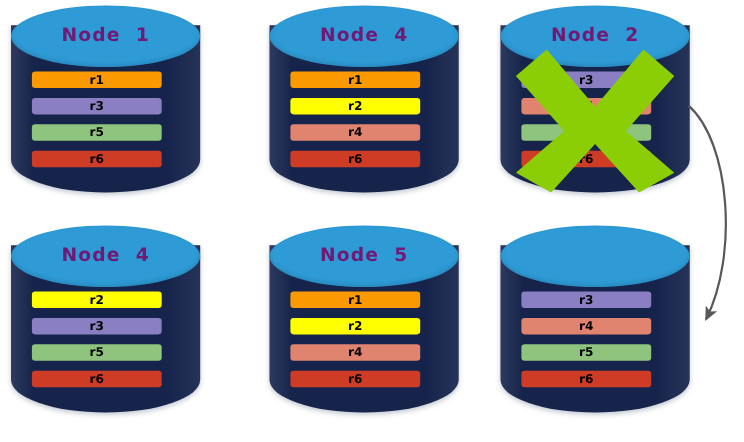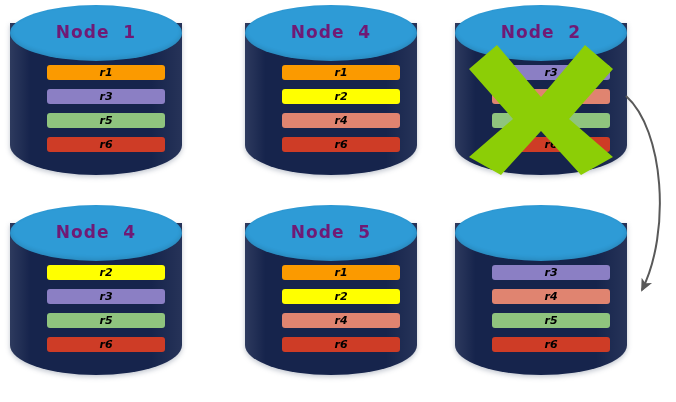--- a/index.html
+++ b/index.html
@@ -78,25 +78,24 @@
     color: #701a75;
     font-size: 17px;
     font-weight: bold;
     letter-spacing: 1px;
     z-index: 4;
     white-space: pre;
   }
 
   .shards {
     position: absolute;
-    left: 37px;
+    left: 19px;
     top: 60px;
     width: 118px;
     z-index: 3;
-    font-style: italic;
   }
 
   .shard {
     height: 15px;
     margin-bottom: 9px;
     border-radius: 3px;
     text-align: center;
     font-size: 11px;
     font-weight: bold;
     color: #000000;

